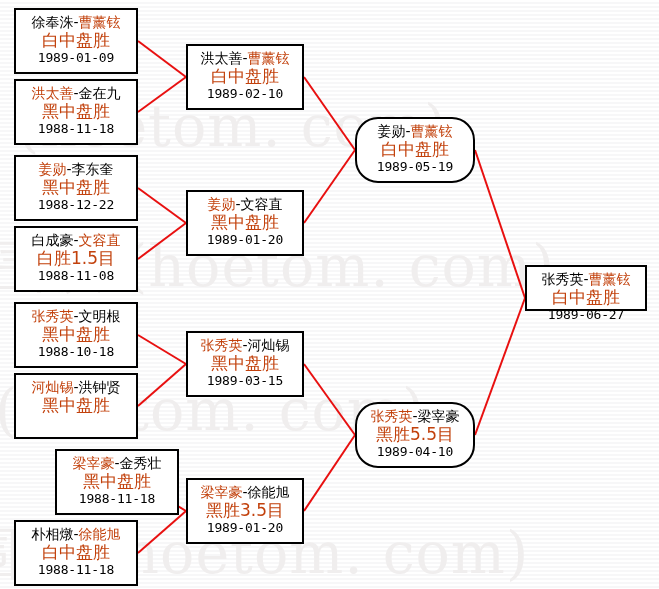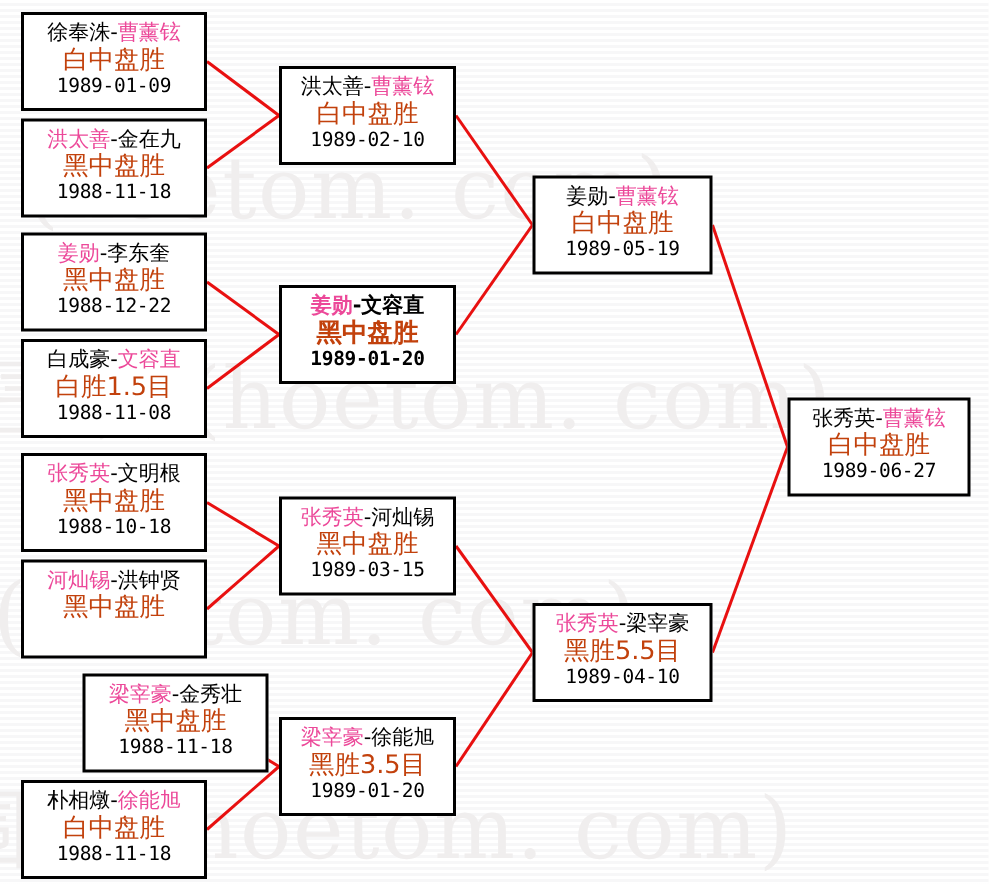--- a/index.html
+++ b/index.html
@@ -73,21 +73,21 @@
     text-align: center;
     font-family: "DejaVu Sans", "Liberation Sans", sans-serif;
     padding-top: 3px;
   }
   .players {
     font-size: 14px;
     line-height: 18px;
     color: #000000;
     white-space: nowrap;
   }
-  .players .winner { color: #ec4899; }
+  .players .winner { color: #c2410c; }
   .players .loser  { color: #000000; }
   .players .dash   { color: #000000; }
   .result {
     font-size: 17px;
     line-height: 18px;
     color: #c2410c;
     white-space: nowrap;
   }
   .date {
     font-size: 13px;
@@ -96,23 +96,23 @@
     font-family: "DejaVu Sans Mono", "Liberation Mono", monospace;
     letter-spacing: -0.2px;
     white-space: nowrap;
   }
 
   
   .r1 { left: 14px;  width: 124px; height: 66px; }
   
   .r2 { left: 186px; width: 118px; height: 66px; }
   
-  .r3 { left: 355px; width: 120px; height: 66px; }
-  
-  .r4 { left: 525px; width: 122px; height: 66px; }
+  .r3 { left: 355px; width: 120px; height: 66px; border-radius: 23px; }
+  
+  .r4 { left: 525px; width: 122px; height: 46px; }
 </style>
 </head>
 <body>
 
 <div id="bracket-canvas">
 
   <div id="watermark-layer">
     <div class="wm-row wm-row-1">围棋 (hoetom. com)</div>
     <div class="wm-row wm-row-2">围棋 (hoetom. com)</div>
     <div class="wm-row wm-row-3">围棋 (hoetom. com)</div>
@@ -174,21 +174,21 @@
       <div class="match-box r1" style="top: 520px;">
         <div class="players"><span class="loser">朴相燉</span><span class="dash">-</span><span class="winner">徐能旭</span></div>
         <div class="result">白中盘胜</div>
         <div class="date">1988-11-18</div>
       </div>
       <div class="match-box r2" style="top: 44px;">
         <div class="players"><span class="loser">洪太善</span><span class="dash">-</span><span class="winner">曹薰铉</span></div>
         <div class="result">白中盘胜</div>
         <div class="date">1989-02-10</div>
       </div>
-      <div class="match-box r2" style="top: 190px; font-weight: bold;">
+      <div class="match-box r2" style="top: 190px;">
         <div class="players"><span class="winner">姜勋</span><span class="dash">-</span><span class="loser">文容直</span></div>
         <div class="result">黑中盘胜</div>
         <div class="date">1989-01-20</div>
       </div>
       <div class="match-box r2" style="top: 331px;">
         <div class="players"><span class="winner">张秀英</span><span class="dash">-</span><span class="loser">河灿锡</span></div>
         <div class="result">黑中盘胜</div>
         <div class="date">1989-03-15</div>
       </div>
       <div class="match-box r2" style="top: 478px;">

